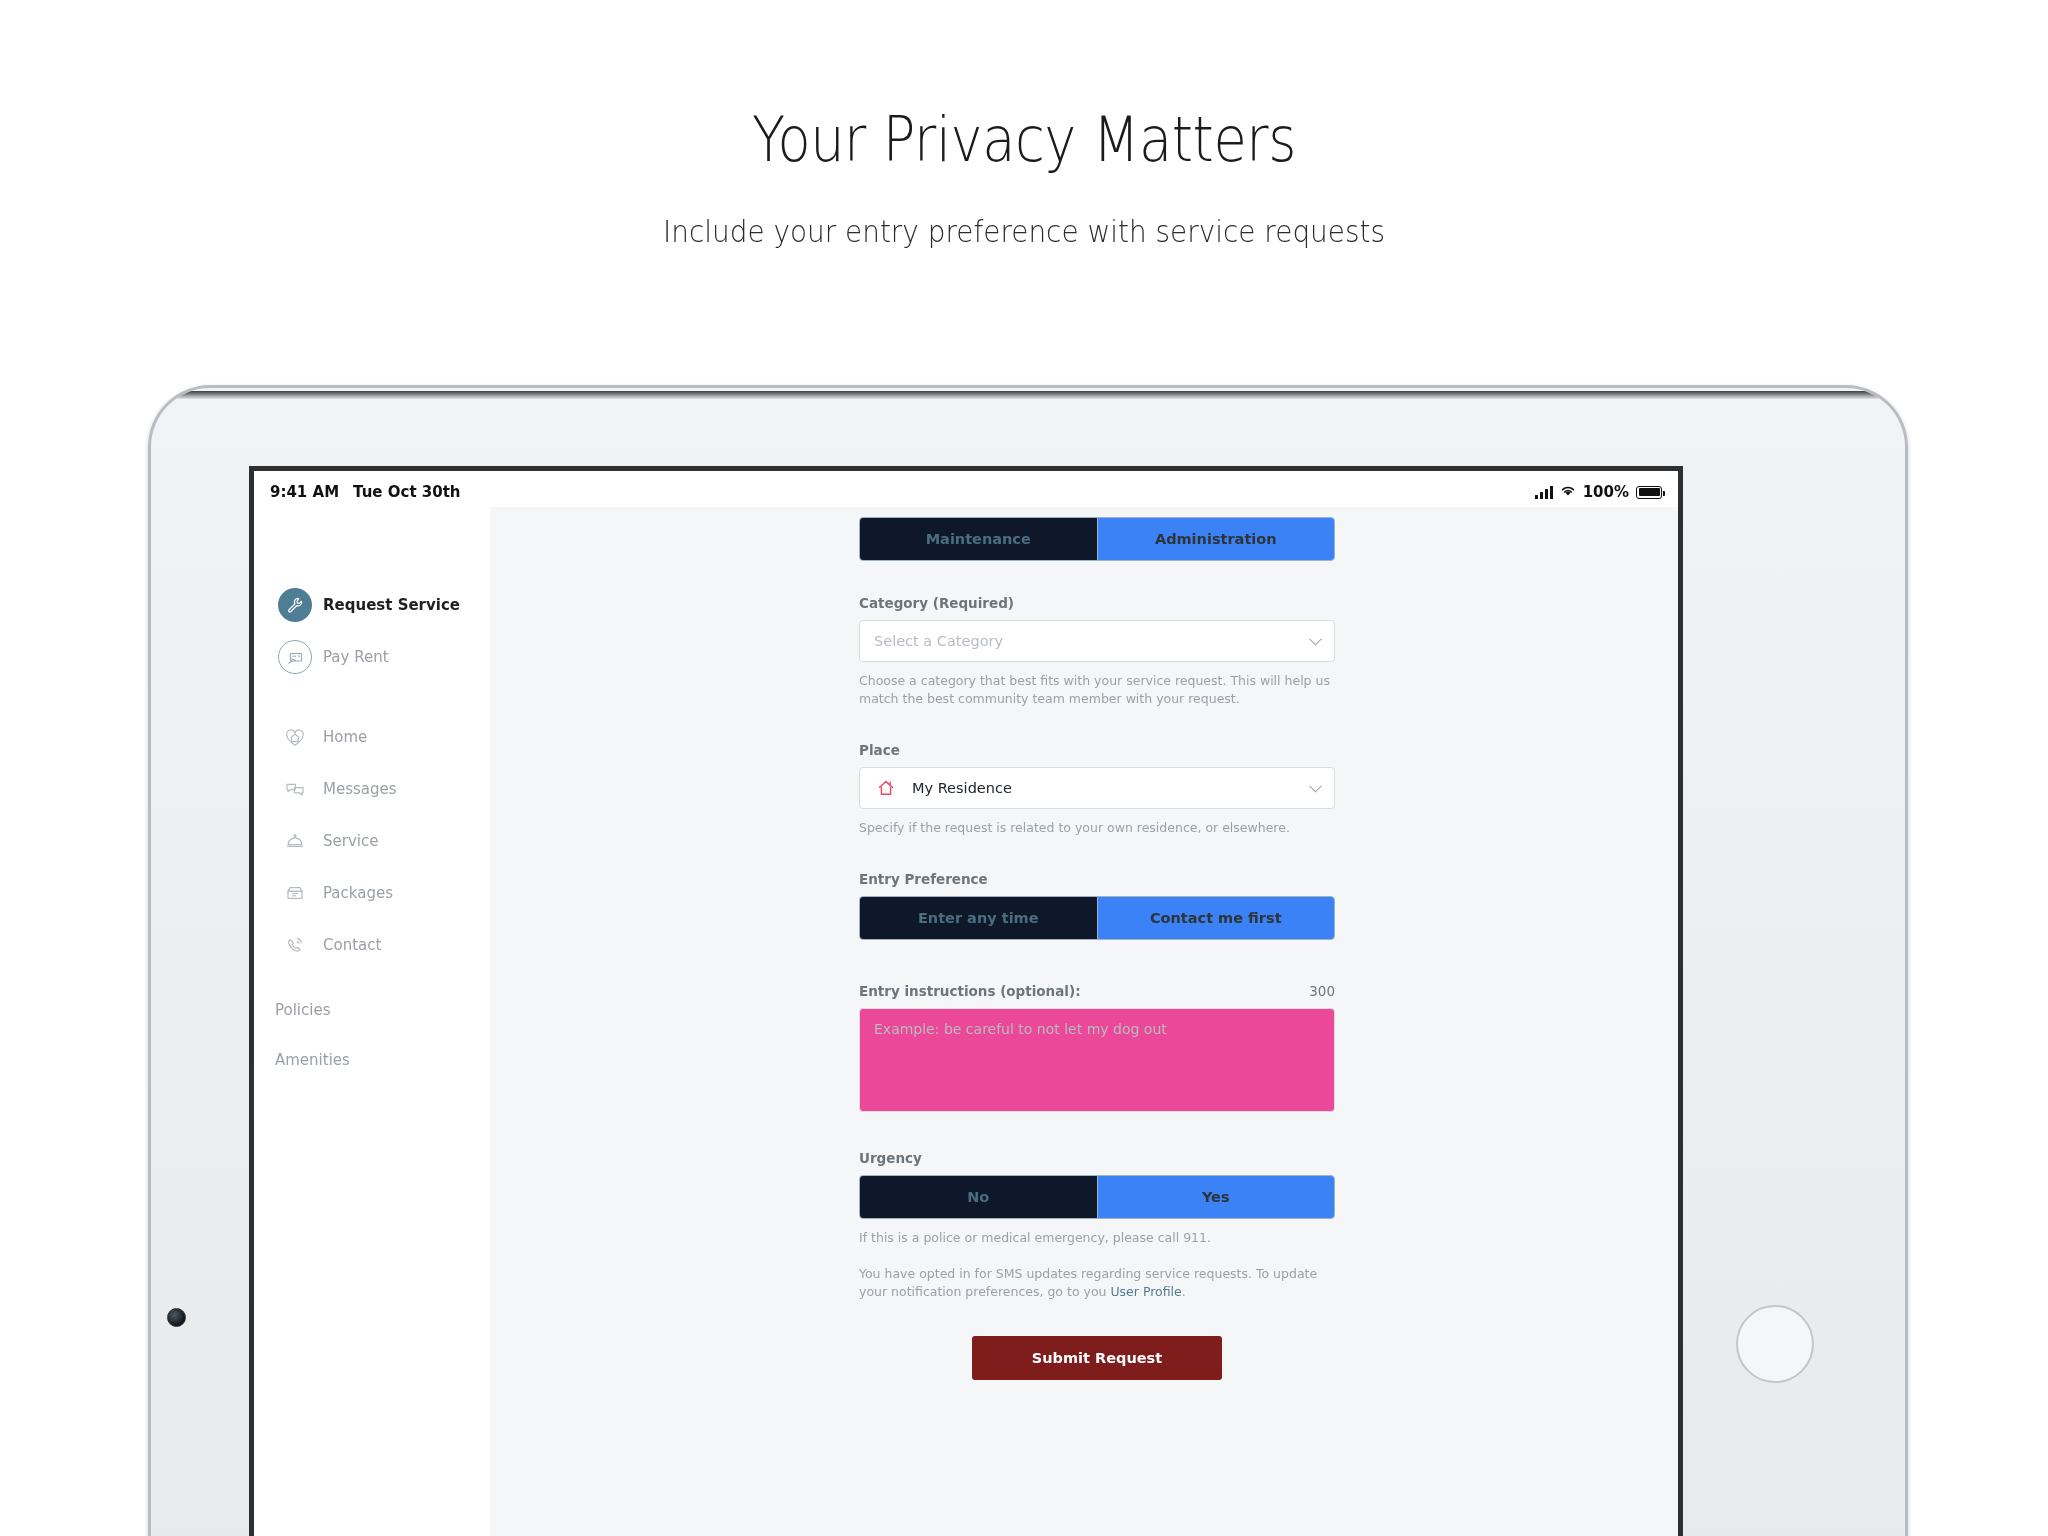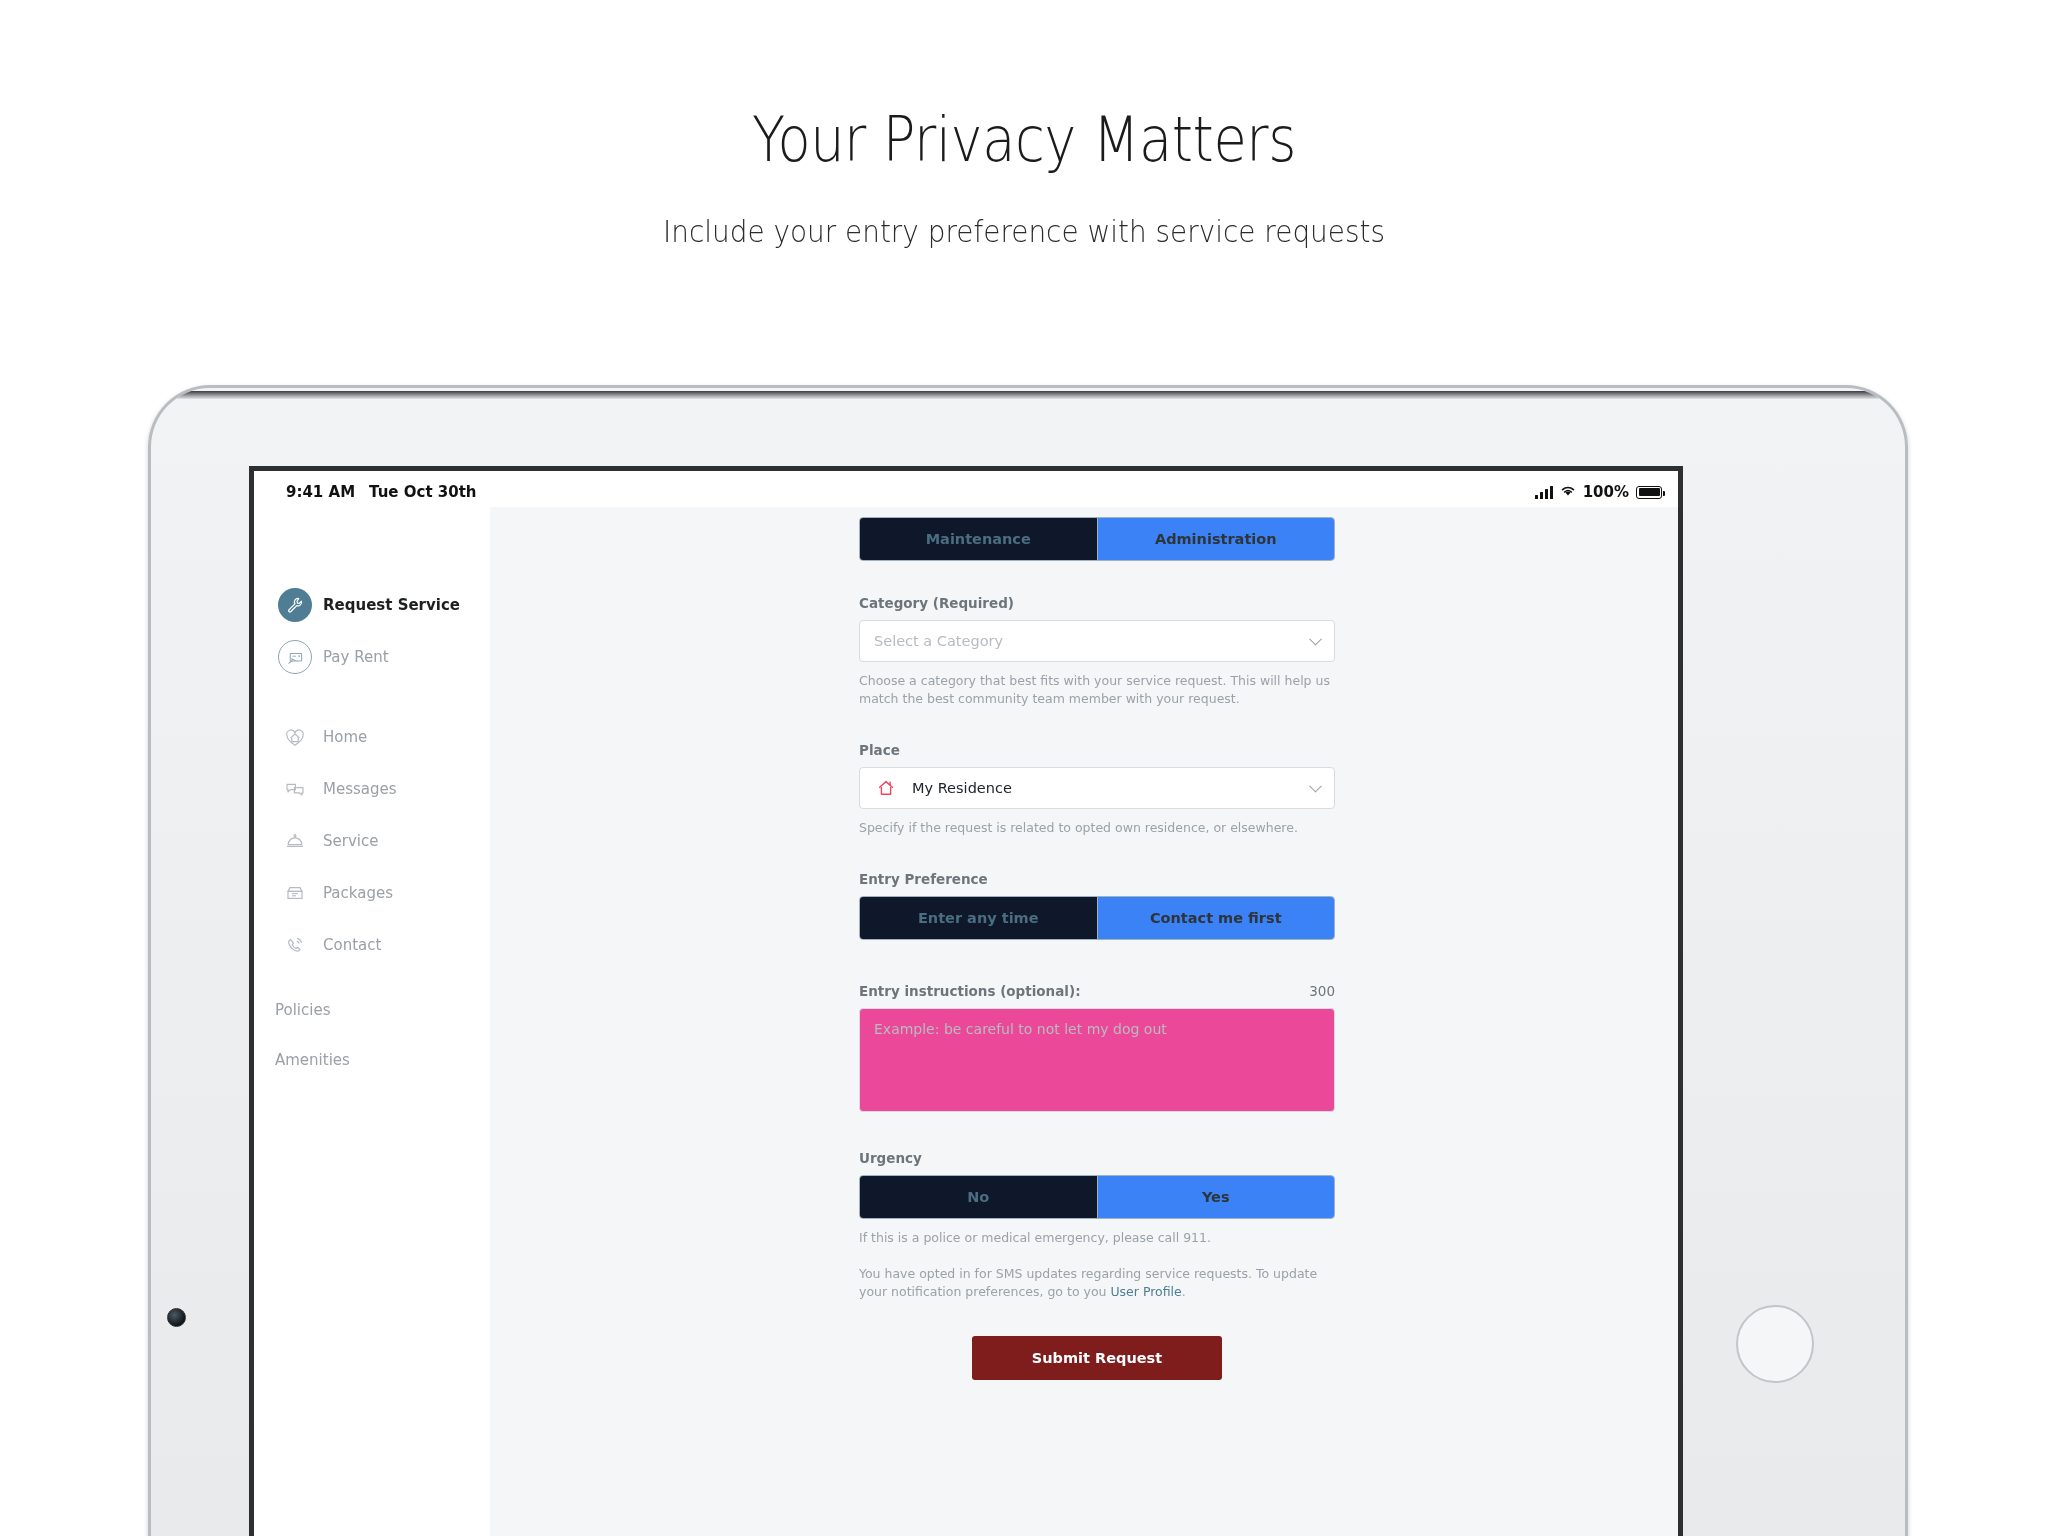--- a/index.html
+++ b/index.html
@@ -95,21 +95,21 @@
   }
 
   
   #statusbar {
     position: absolute;
     left: 0; right: 0; top: 0;
     height: 36px;
     display: flex;
     align-items: center;
     justify-content: space-between;
-    padding: 6px 16px 0 32px;
+    padding: 6px 16px 0 16px;
     background: #ffffff;
     font-size: 15px;
     font-weight: bold;
     color: #111;
   }
   #sb-left { display: flex; gap: 14px; }
   #sb-right { display: flex; align-items: center; gap: 7px; }
   .bars { display: flex; align-items: flex-end; gap: 2px; height: 13px; }
   .bars i { display:block; width: 3px; background: #111; border-radius: .5px; }
   .bars i:nth-child(1){height:4px}
@@ -446,21 +446,21 @@
                 <span style="margin-right:14px;display:flex;">
                   <svg width="24" height="24" viewBox="0 0 24 24">
                     <path d="M5.6 11.2 12 5.6l6.4 5.6" fill="none" stroke="#e8485f" stroke-width="1.4" stroke-linejoin="round" stroke-linecap="round"></path>
                     <path d="M7.4 11v7.2h9.2V11" fill="none" stroke="#e8485f" stroke-width="1.4" stroke-linejoin="round"></path>
                     <line x1="16.1" y1="6.2" x2="16.1" y2="9.0" stroke="#e8485f" stroke-width="1.4" stroke-linecap="round"></line>
                   </svg>
                 </span>
                 <span class="val">My Residence</span>
                 <span class="chev"></span>
               </div>
-              <div class="helper">Specify if the request is related to opted own residence, or elsewhere.</div>
+              <div class="helper">Specify if the request is related to your own residence, or elsewhere.</div>
             </div>
 
             <div class="block-lg">
               <div class="field-label">Entry Preference</div>
               <div class="seg">
                 <div class="on">Enter any time</div>
                 <div>Contact me first</div>
               </div>
             </div>
 

